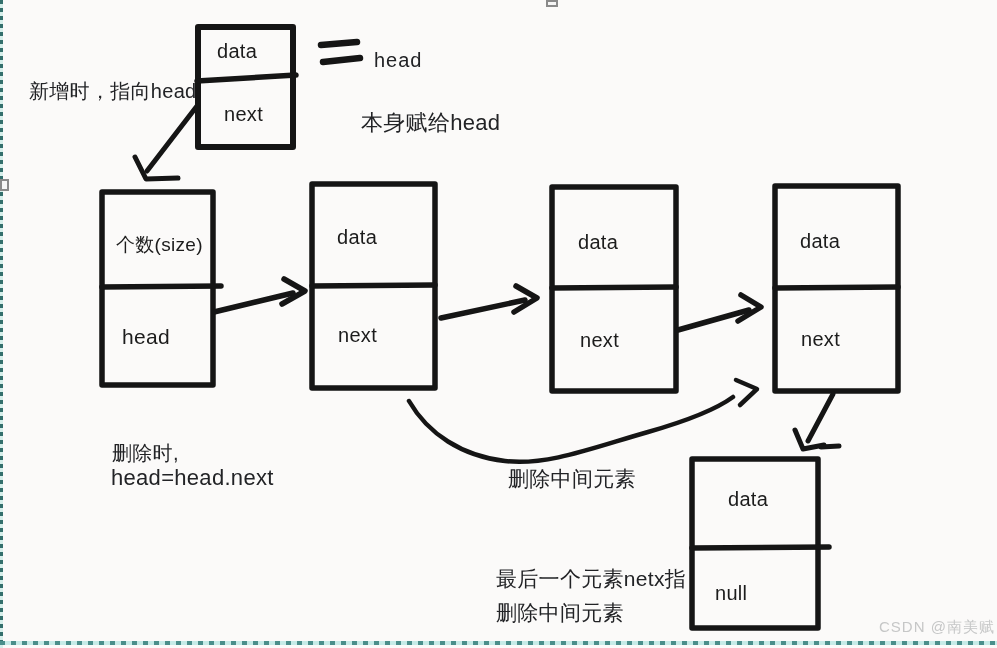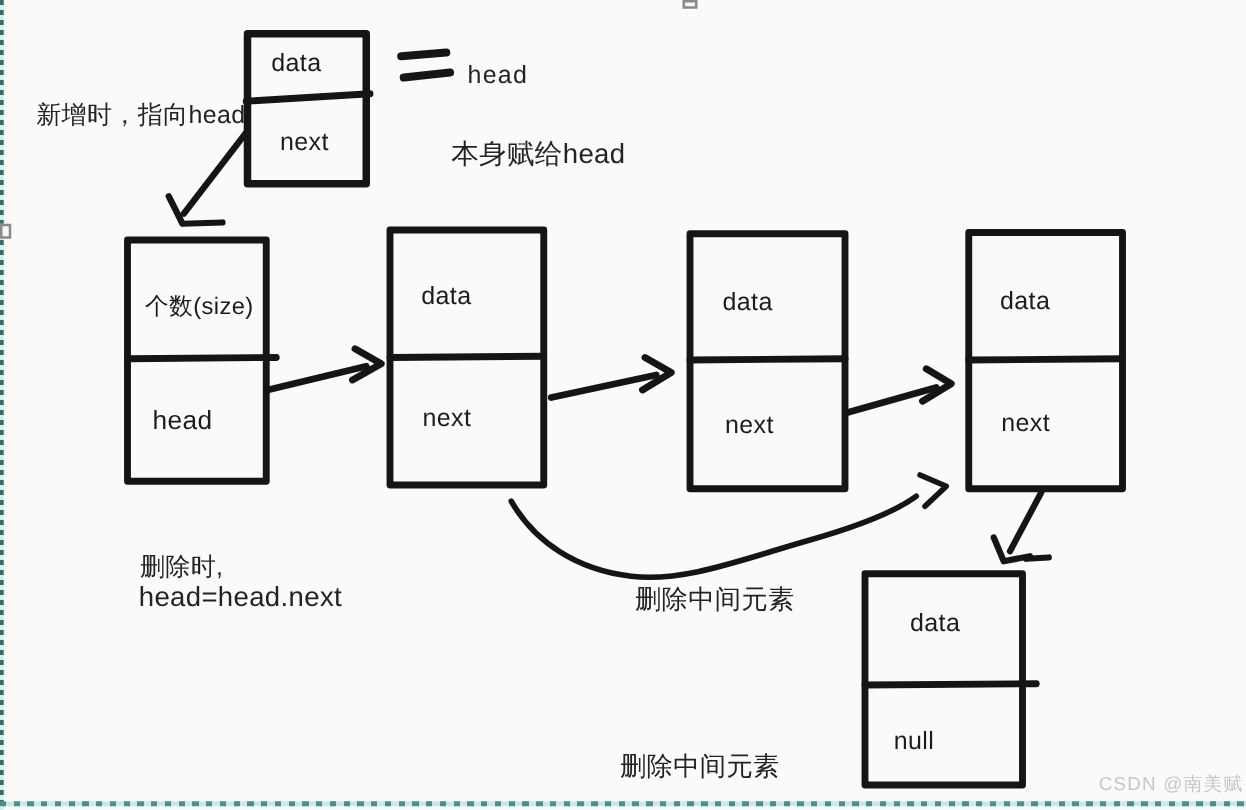--- a/index.html
+++ b/index.html
@@ -166,20 +166,21 @@
 
   <span class="lbl cell" style="left:728px; top:488px;">data</span>
   <span class="lbl cell" style="left:715px; top:582px;">null</span>
 
   <span class="lbl note" style="left:29px;  top:78px;">新增时，指向head</span>
   <span class="lbl note" style="left:374px; top:49px; letter-spacing:1px;">head</span>
   <span class="lbl note" style="left:361px; top:108px; font-size:22px;">本身赋给head</span>
   <span class="lbl note" style="left:112px; top:440px;">删除时,</span>
   <span class="lbl note" style="left:111px; top:465px; font-size:22px;">head=head.next</span>
   <span class="lbl note" style="left:460px; top:465px; font-size:21px;margin-left:48px;">删除中间元素</span>
+  <span class="lbl note" style="left:496px; top:565px; font-size:21px;">最后一个元素netx指</span>
   <span class="lbl note" style="left:496px; top:599px; font-size:21px;">删除中间元素</span>
 
   <span class="watermark">CSDN @南美赋</span>
 
   <div class="sel-mid"></div>
   <div class="sel-left"></div>
   <div class="sel-bottom"></div>
   <div class="handle handle-top"></div>
   <div class="handle handle-left"></div>
 

